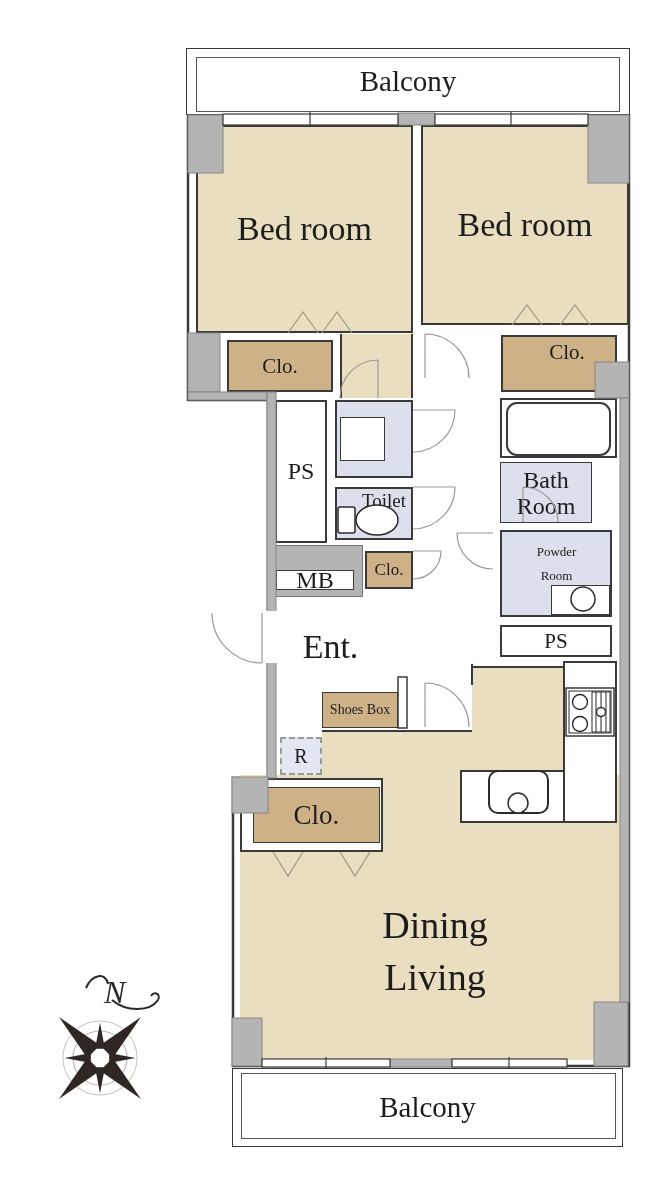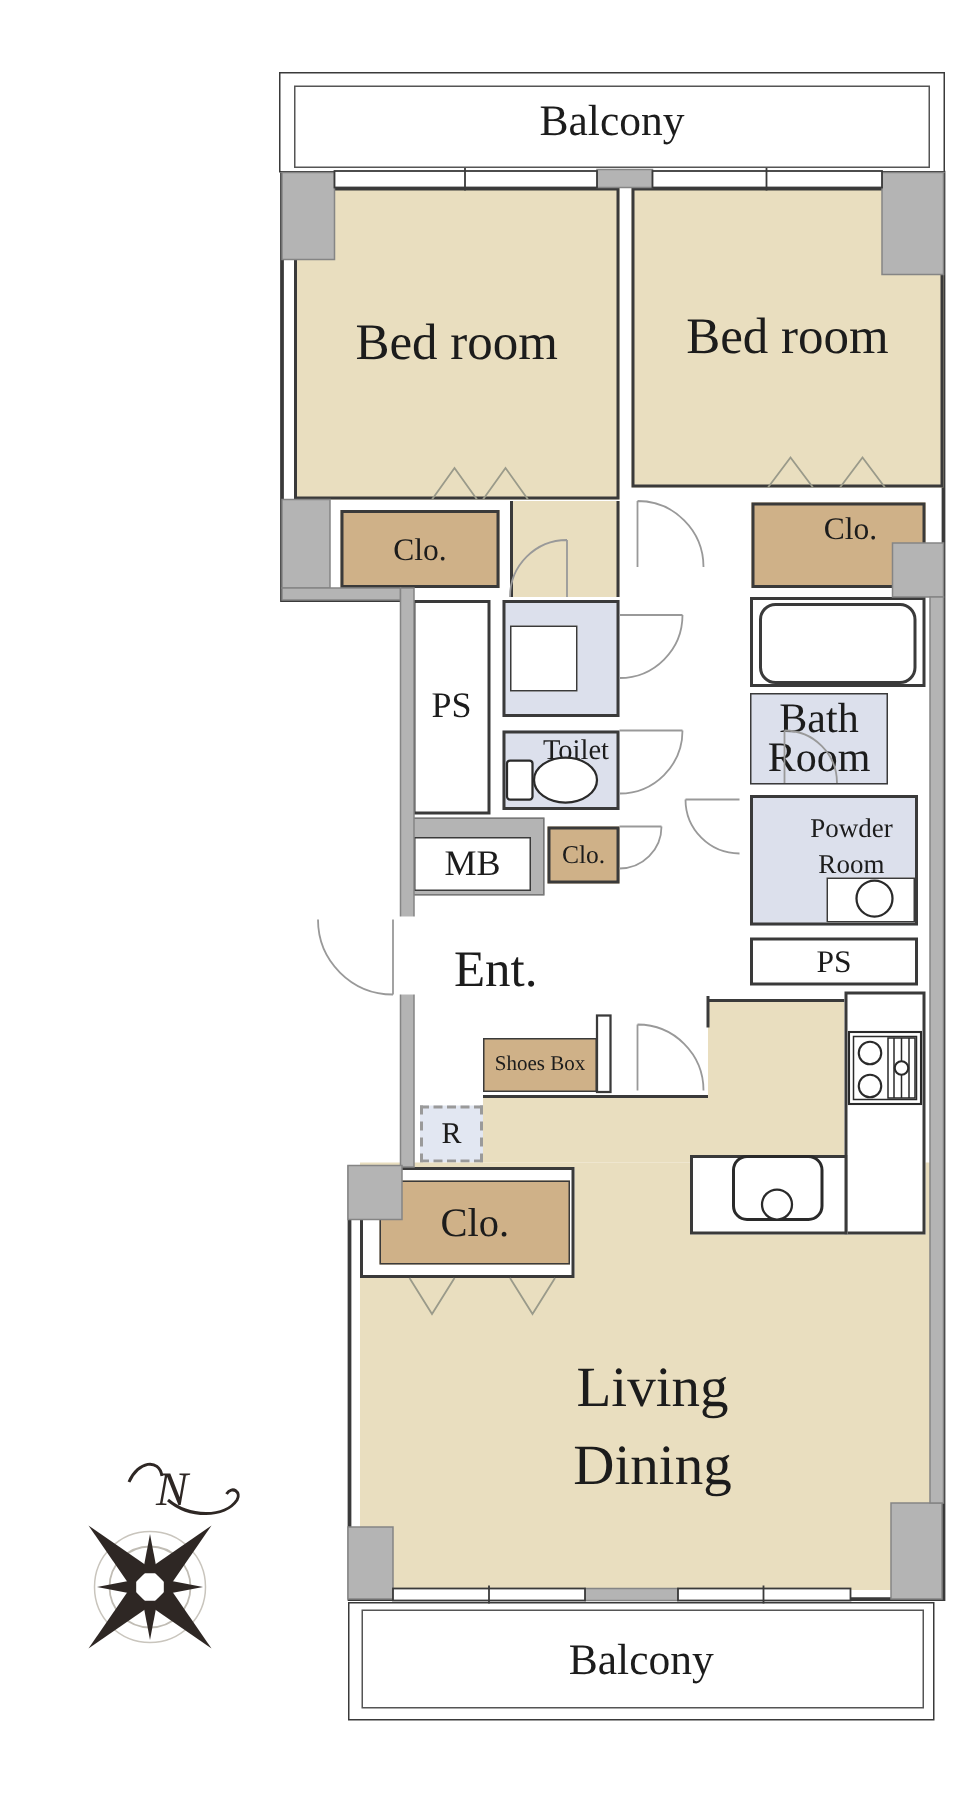--- a/index.html
+++ b/index.html
@@ -52,40 +52,40 @@
 
   <div class="room blue" style="left:335px;top:400px;width:78px;height:78px;">
     <div class="abs white" style="left:3px;top:15px;width:45px;height:44px;border:1.5px solid #3a3a3a;"></div>
   </div>
 
   <div class="room blue" style="left:335px;top:487px;width:78px;height:53px;">
     <div class="lbl" style="left:10px;top:1px;width:100%;height:22px;font-size:19px;">Toilet</div>
   </div>
 
   <div class="abs" style="left:267px;top:545px;width:96px;height:52px;background:#b4b4b4;border:1px solid #777;">
-    <div class="abs white" style="left:8px;top:12px;width:78px;height:36px;border:1.5px solid #3a3a3a;">
+    <div class="abs white" style="left:8px;top:24px;width:78px;height:20px;border:1.5px solid #3a3a3a;">
       <div class="lbl" style="left:0;top:0;width:100%;height:100%;font-size:24px;">MB</div>
     </div>
   </div>
 
   <div class="room clo" style="left:365px;top:551px;width:48px;height:38px;">
     <div class="lbl" style="left:0;top:0;width:100%;height:100%;font-size:17px;">Clo.</div>
   </div>
 
   <div class="room white" style="left:500px;top:398px;width:117px;height:60px;"></div>
 
   <div class="room blue" style="left:500px;top:462px;width:92px;height:61px;border-width:1.5px;">
-    <div class="lbl center-col" style="left:0;top:0;width:100%;height:100%;font-size:28px;line-height:26px;flex-direction:column;">
+    <div class="lbl center-col" style="left:0;top:0;width:100%;height:100%;font-size:24px;line-height:26px;flex-direction:column;">
       <span>Bath</span>
       <span>Room</span>
     </div>
   </div>
 
   <div class="room blue" style="left:500px;top:530px;width:112px;height:87px;">
-    <div class="lbl center-col" style="left:17px;top:4px;width:90%;height:56px;font-size:18px;line-height:24px;flex-direction:column;">
+    <div class="lbl center-col" style="left:6px;top:4px;width:90%;height:56px;font-size:13px;line-height:24px;flex-direction:column;">
       <span>Powder</span>
       <span>Room</span>
     </div>
     <div class="abs white" style="left:49px;top:53px;width:59px;height:30px;border:1.5px solid #3a3a3a;"></div>
   </div>
 
   <div class="room white" style="left:500px;top:625px;width:112px;height:32px;">
     <div class="lbl" style="left:0;top:0;width:100%;height:100%;font-size:21px;">PS</div>
   </div>
 
@@ -106,22 +106,22 @@
   <div class="room white" style="left:563px;top:661px;width:54px;height:162px;"></div>
   <div class="room white" style="left:460px;top:770px;width:105px;height:53px;"></div>
 
   <div class="room white" style="left:240px;top:778px;width:143px;height:74px;">
     <div class="abs clo" style="left:11px;top:7px;width:127px;height:56px;border:1.5px solid #3a3a3a;">
       <div class="lbl" style="left:0;top:0;width:100%;height:100%;font-size:27px;">Clo.</div>
     </div>
   </div>
 
   <div class="lbl center-col" style="left:300px;top:868px;width:270px;height:165px;font-size:38px;line-height:52px;flex-direction:column;">
+    <span>Dining</span>
     <span>Living</span>
-    <span>Dining</span>
   </div>
 
   <div class="room white" style="left:232px;top:1068px;width:391px;height:79px;border-width:1.5px;">
     <div class="abs" style="left:8px;top:4px;right:6px;bottom:7px;border:1px solid #555;"></div>
     <div class="lbl" style="left:0;top:0;width:100%;height:100%;font-size:29px;">Balcony</div>
   </div>
 
   <svg width="650" height="1200">
 
     <g fill="#b4b4b4" stroke="#858585" stroke-width="1">

